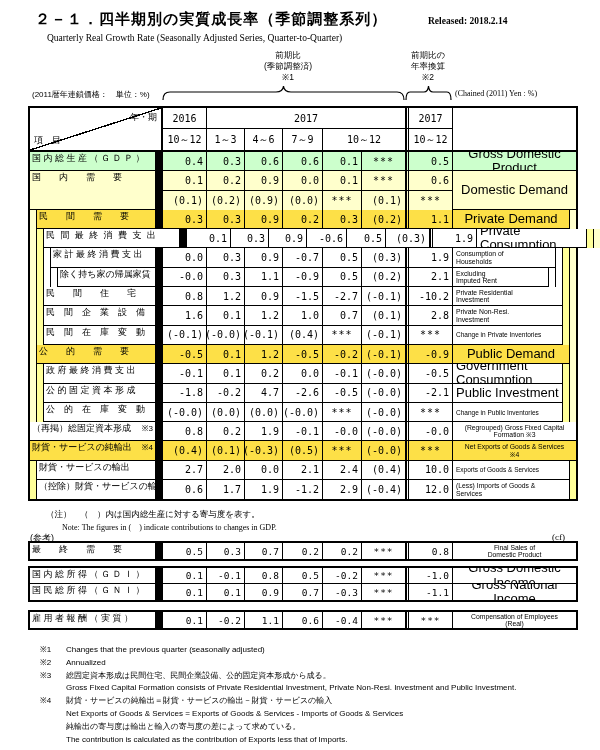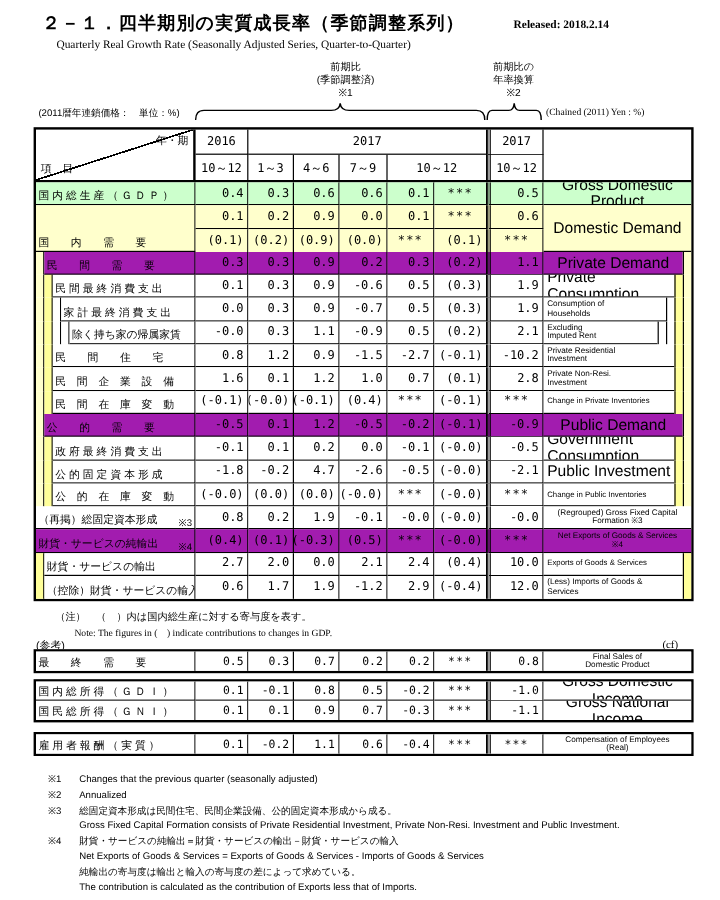--- a/index.html
+++ b/index.html
@@ -28,33 +28,33 @@
   .hrow { display:flex; height:21px; }
   .hy,.hq { font-family:"DejaVu Sans Mono",monospace; font-size:10px; display:flex; align-items:center; justify-content:center; border-right:1px solid #000; }
   .hy { border-bottom:1px solid #000; }
   .hen { width:123px; height:42px; }
   .bl3 { border-left:3px double #000; }
 
   .trow { display:flex; height:19.3px; }
   .trow-d { height:38.6px; }
   .gut { width:7px; border-right:1px solid #000; flex:none; }
   .cellb { border-bottom:1px solid #000; }
-  .lcell { font-size:9px; display:flex; align-items:flex-end; border-right:1px solid #000000; padding:0 2px; white-space:nowrap; overflow:hidden; flex:none; }
+  .lcell { font-size:9px; display:flex; align-items:flex-start; border-right:8px solid #000000; padding:0 2px; white-space:nowrap; overflow:hidden; flex:none; }
   .lnote { margin-left:auto; font-size:8px; }
   .vcell { font-family:"DejaVu Sans Mono",monospace; font-size:10px; display:flex; align-items:center; justify-content:flex-end; padding-right:3px; border-right:1px solid #000; overflow:hidden; flex:none; }
   .vcell.ast { justify-content:center; padding-right:0; letter-spacing:1px; }
   .ecell { font-size:13px; display:flex; align-items:center; padding:0 3px; white-space:pre-line; line-height:1.08; overflow:hidden; flex:none; }
   .ecell.ctr { justify-content:center; text-align:center; }
   .dwrap { width:290px; flex:none; }
   .dline { display:flex; height:19.3px; }
   #mrows .trow:last-child .cellb,
   .refbox .trow:last-child .cellb { border-bottom:none; }
 
   .bg-green { background:#ccffcc; }
-  .bg-yellow { background:#a21caf; }
+  .bg-yellow { background:#fde047; }
   .bg-cream { background:#ffffcc; }
   .bg-white { background:#ffffff; }
 
   .note-jp { left:46px; top:509px; font-size:8.5px; }
   .note-en { left:62px; top:522px; font-size:8px; }
   .sankou { left:30px; top:532px; font-size:9px; }
   .cf { left:552px; top:532px; font-size:9px; }
   .refbox { left:28px; width:550px; border:2px solid #000; background:#fff; }
   #ref1 { top:541px; } #ref2 { top:566px; } #ref3 { top:610px; }
   .refbox .trow { height:16px; }
@@ -167,21 +167,21 @@
           <div class="vcell cellb bg-yellow" style="width: 40px;">0.2</div>
           <div class="vcell cellb bg-yellow" style="width: 39px;">0.3</div>
           <div class="vcell cellb bg-yellow" style="width: 44px;">(0.2)</div>
           <div class="vcell cellb bl3 bg-yellow" style="width: 47px;">1.1</div>
           <div class="ecell cellb bg-yellow ctr" style="width: 116px;">Private Demand</div>
           <div class="gut" style="background: rgb(255, 255, 204); border-right: none; border-left: 1px solid rgb(0, 0, 0);"></div>
         </div>
         <div class="trow">
           <div class="gut" style="background: rgb(255, 255, 204);"></div>
           <div class="gut" style="background: rgb(255, 255, 153);"></div>
-          <div class="lcell cellb bg-white" style="width: 119px;">
+          <div class="lcell cellb bg-white" style="width: 143px; font-family: Liberation Mono, monospace;">
             <span>民 間 最 終 消 費 支 出</span>
           </div>
           <div class="vcell cellb bg-white" style="width: 44px;">0.1</div>
           <div class="vcell cellb bg-white" style="width: 38px;">0.3</div>
           <div class="vcell cellb bg-white" style="width: 38px;">0.9</div>
           <div class="vcell cellb bg-white" style="width: 40px;">-0.6</div>
           <div class="vcell cellb bg-white" style="width: 39px;">0.5</div>
           <div class="vcell cellb bg-white" style="width: 44px;">(0.3)</div>
           <div class="vcell cellb bl3 bg-white" style="width: 47px;">1.9</div>
           <div class="ecell cellb bg-white" style="width: 109px;">Private Consumption</div>

